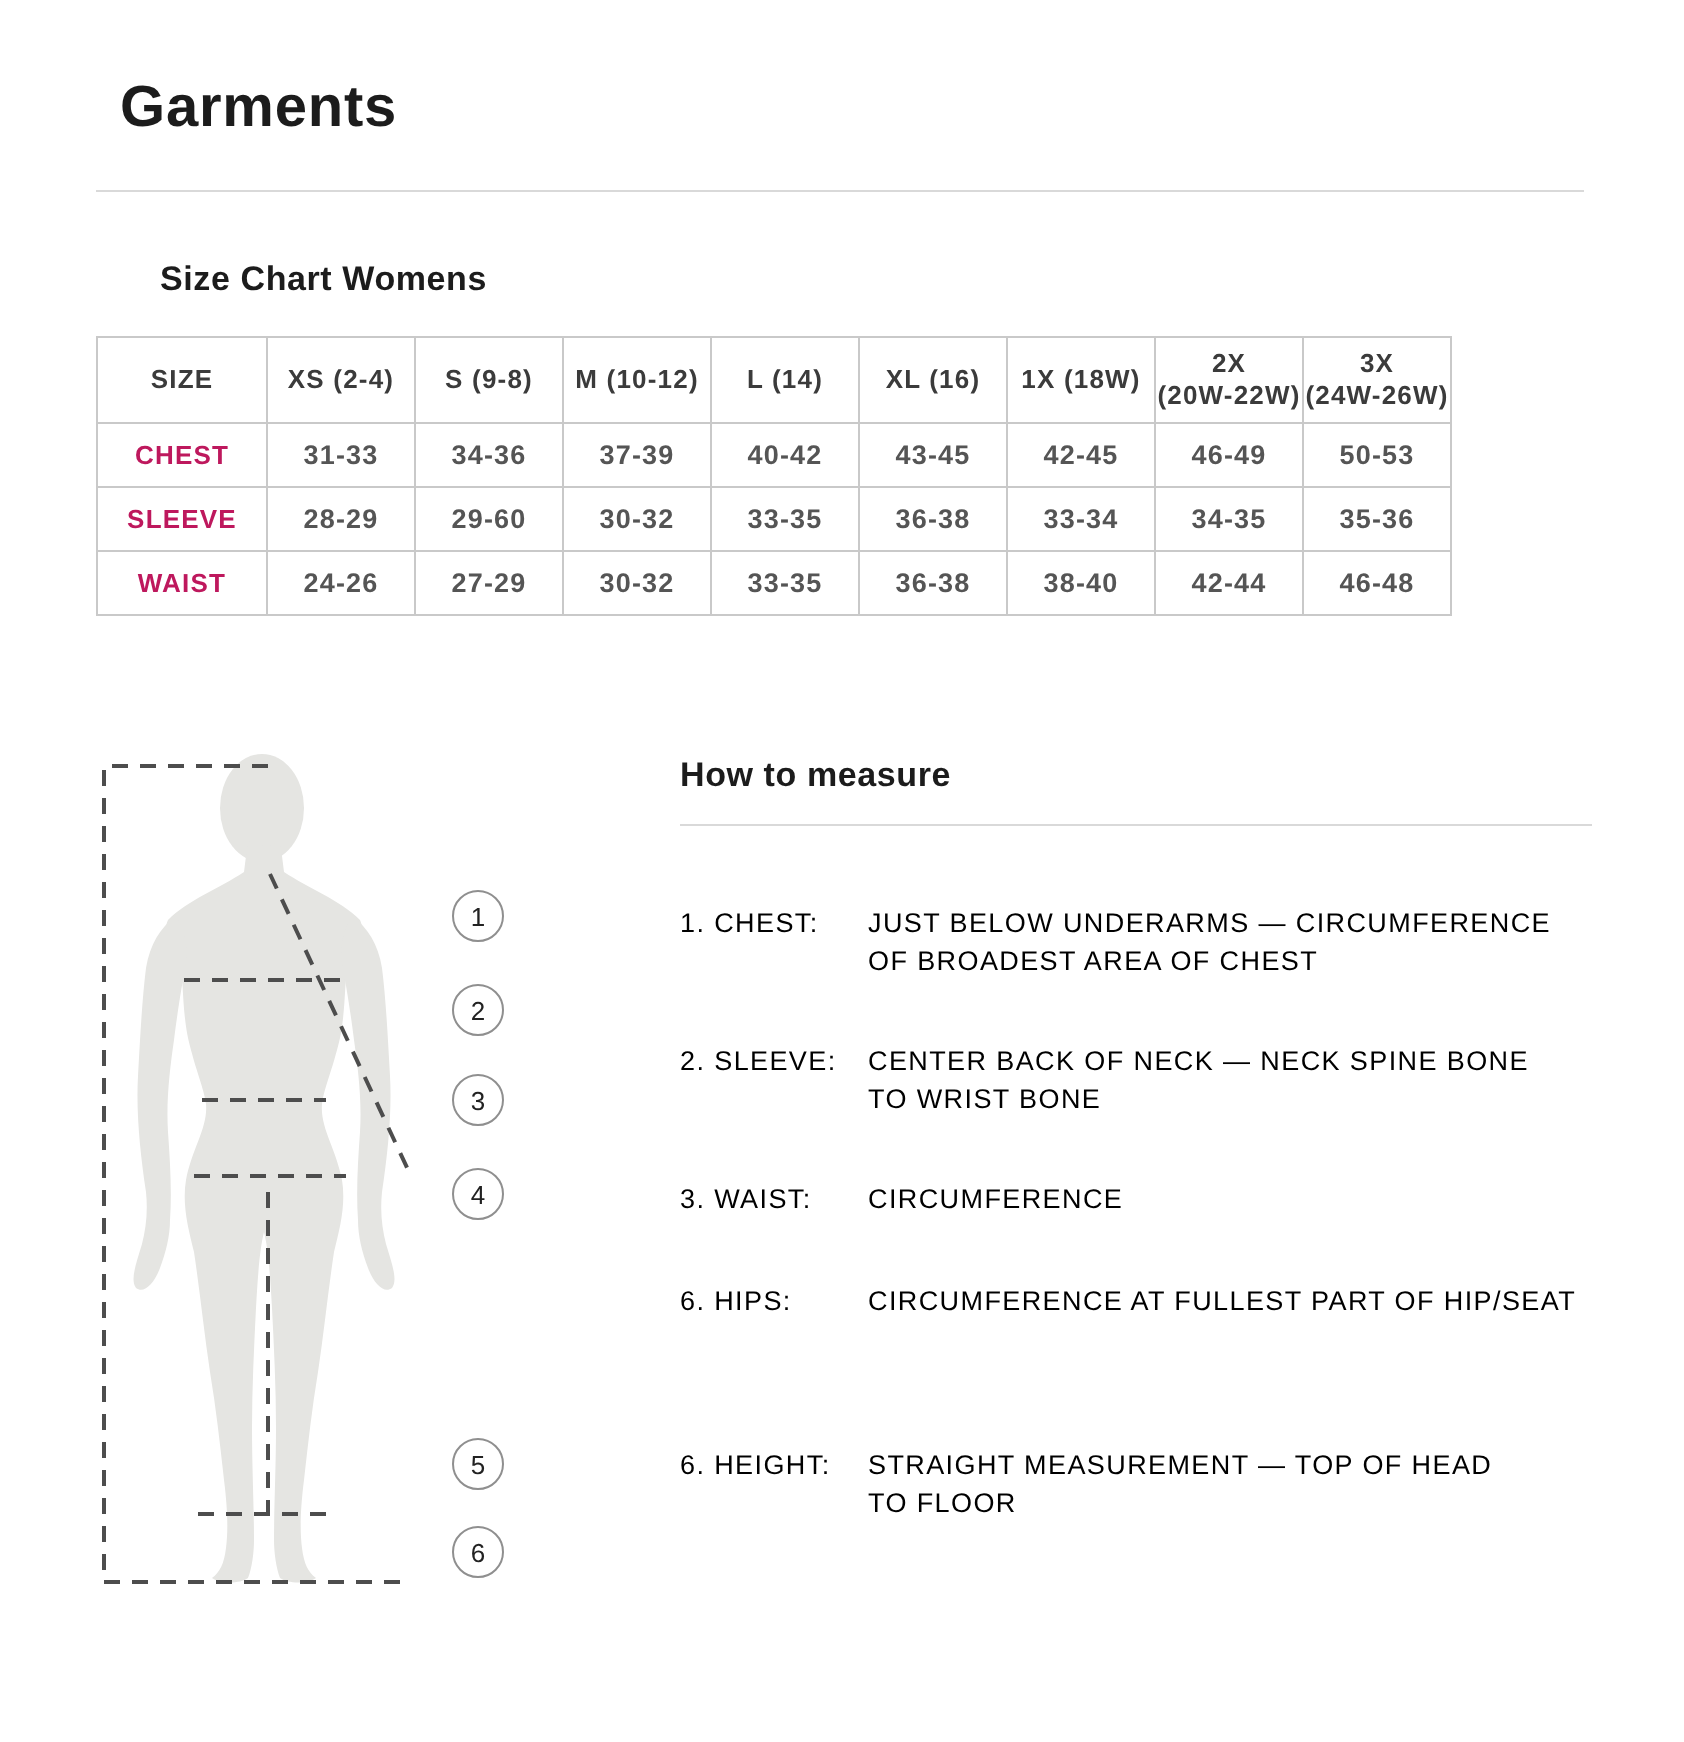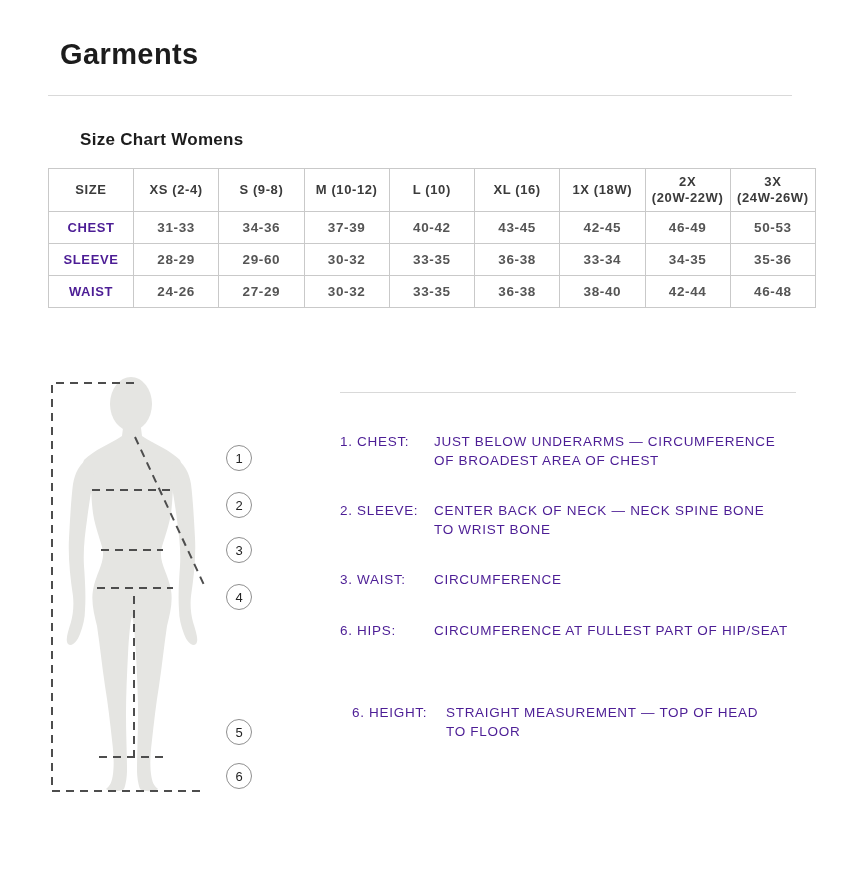--- a/index.html
+++ b/index.html
@@ -35,21 +35,21 @@
     font-weight: 700;
     letter-spacing: 0.3px;
     color: #1c1c1c;
   }
   .chart-heading { position: absolute; left: 36px; top: 130px; margin-left: 44px; }
 
   
   .size-table {
     position: absolute;
     left: 48px; top: 168px;
-    width: 768px;
+    width: 678px;
     border-collapse: collapse;
     table-layout: fixed;
   }
   .size-table th, .size-table td {
     border: 1px solid #c9c9c9;
     text-align: center;
     vertical-align: middle;
     font-size: 13px;
     letter-spacing: 0.6px;
   }
@@ -57,21 +57,21 @@
     height: 43px;
     font-weight: 700;
     color: #3b3b3b;
     white-space: pre-line;
     line-height: 16px;
   }
   .size-table thead th:first-child { width: 85px; }
   .size-table tbody tr { height: 32px; }
   .size-table tbody th.row-label {
     font-weight: 700;
-    color: #4c1d95;
+    color: #be185d;
   }
   .size-table tbody td {
     font-weight: 700;
     color: #555555;
     font-size: 13.5px;
   }
 
   
   .figure-wrap {
     position: absolute;
@@ -104,44 +104,44 @@
     background: #d9d9d9;
     margin-top: 14px;
   }
   .m-list { margin-top: 40px; }
   .m-item {
     display: flex;
     margin-bottom: 32px;
     font-size: 13.5px;
     line-height: 18.5px;
     letter-spacing: 0.7px;
-    color: #4c1d95;
-  }
-  .m-item:last-child { margin-bottom: 0; margin-left: 12px; }
+    color: #000000;
+  }
+  .m-item:last-child { margin-bottom: 0; }
   .m-label { width: 94px; flex-shrink: 0; }
   .m-text { white-space: pre-line; }
 </style>
 </head>
 <body>
 
 <div class="page">
 
   <h1 class="page-title">Garments</h1>
   <div class="divider top"></div>
 
   <h2 class="section-heading chart-heading">Size Chart Womens</h2>
 
   <table class="size-table">
     <thead>
       <tr>
           <th>SIZE</th>
           <th>XS (2-4)</th>
           <th>S (9-8)</th>
           <th>M (10-12)</th>
-          <th>L (10)</th>
+          <th>L (14)</th>
           <th>XL (16)</th>
           <th>1X (18W)</th>
           <th>2X
 (20W-22W)</th>
           <th>3X
 (24W-26W)</th>
         </tr>
     </thead>
     <tbody>
         <tr>
@@ -257,20 +257,21 @@
     </svg>
     <div class="marker" style="top:71px">1</div>
     <div class="marker" style="top:118px">2</div>
     <div class="marker" style="top:163px">3</div>
     <div class="marker" style="top:210px">4</div>
     <div class="marker" style="top:345px">5</div>
     <div class="marker" style="top:389px">6</div>
   </div>
 
   <div class="measure">
+    <h3 class="section-heading">How to measure</h3>
     <div class="measure-divider"></div>
     <div class="m-list">
         <div class="m-item">
           <div class="m-label">1. CHEST:</div>
           <div class="m-text">JUST BELOW UNDERARMS — CIRCUMFERENCE
 OF BROADEST AREA OF CHEST</div>
         </div>
         <div class="m-item">
           <div class="m-label">2. SLEEVE:</div>
           <div class="m-text">CENTER BACK OF NECK — NECK SPINE BONE

